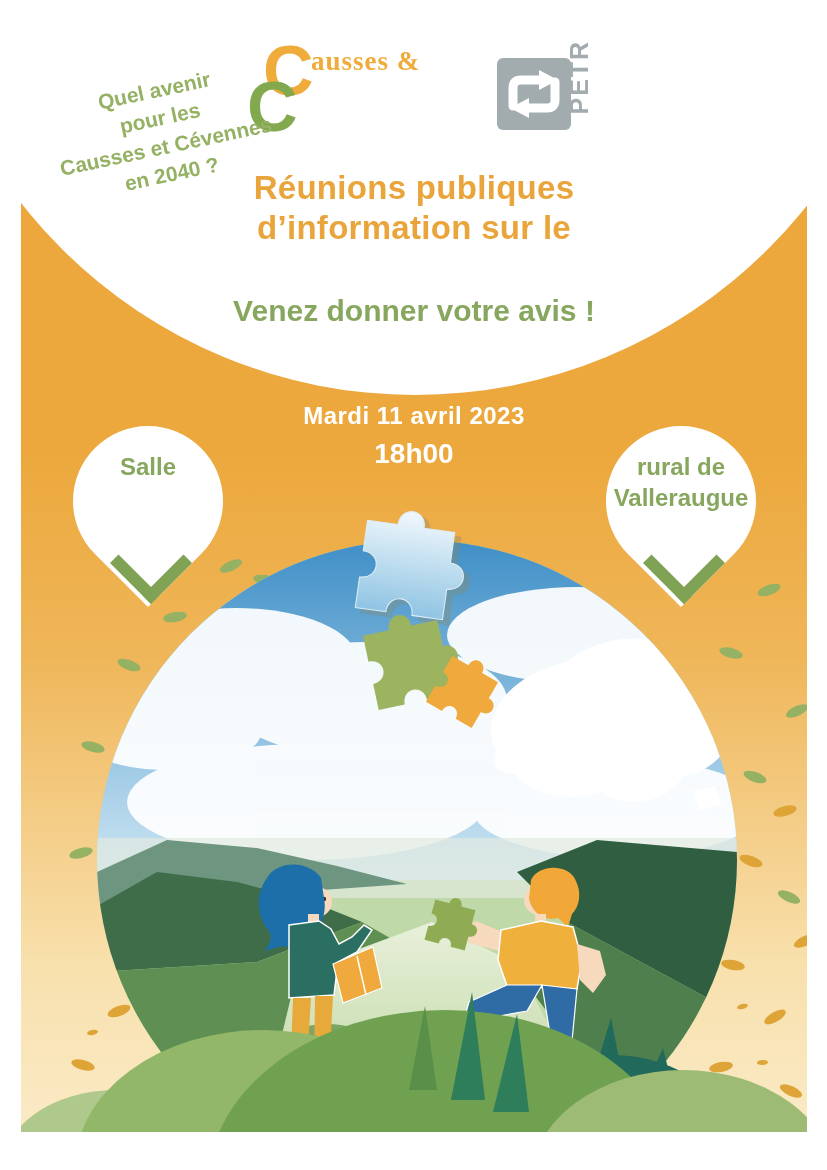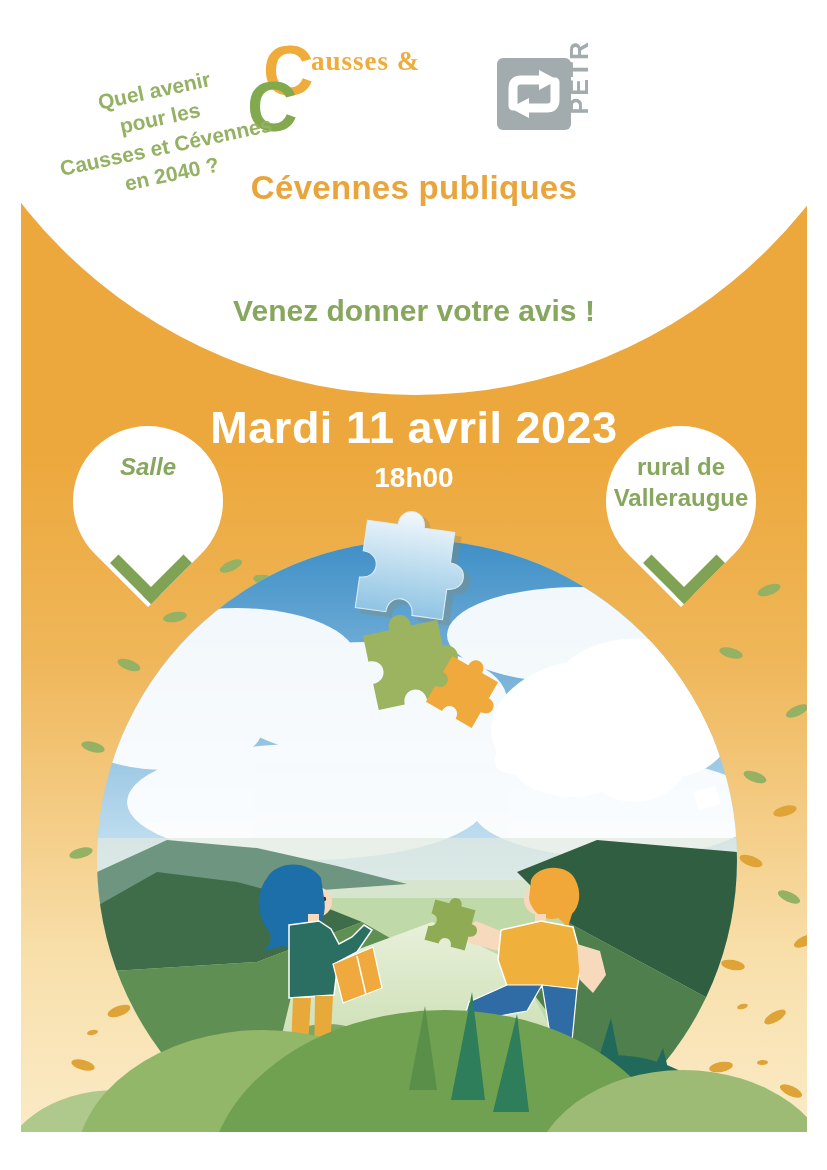--- a/index.html
+++ b/index.html
@@ -36,25 +36,25 @@
   .teaser{position:absolute;z-index:6;left:14px;top:76px;width:256px;text-align:center;
       transform:rotate(-12deg);color:var(--teaser-green,#94B164);
       font-size:21px;font-weight:bold;line-height:1.35;}
 
   .title{position:absolute;z-index:6;left:0;width:786px;top:168px;text-align:center;
       color:var(--orange-text,#E9A53B);font-size:33px;font-weight:bold;line-height:1.2;letter-spacing:.3px;}
   .subtitle{position:absolute;z-index:6;left:0;width:786px;top:294px;text-align:center;
       color:var(--green-text,#8CA96A);font-size:30px;font-weight:bold;}
 
   .date-block{position:absolute;z-index:6;left:0;width:786px;top:402px;text-align:center;color:#ffffff;}
-  .date-line{font-size:45px;font-weight:bold;letter-spacing:.5px;}
+  .date-line{font-size:24px;font-weight:bold;letter-spacing:.5px;}
   .time-line{font-size:28px;font-weight:bold;margin-top:8px;}
 
   .pin-group{position:absolute;z-index:6;width:200px;height:215px;}
-  .pin-group.left{left:27px;top:418px;font-style:italic;}
+  .pin-group.left{left:27px;top:418px;}
   .pin-group.right{left:560px;top:418px;}
   .pin-shape{position:absolute;left:25px;top:8px;width:150px;height:150px;background:#ffffff;
       border-radius:50% 50% 0 50%;transform:rotate(45deg);}
   .pin-text{position:absolute;left:0;right:0;top:34px;text-align:center;
       color:var(--green-text,#87A65E);font-size:24px;font-weight:bold;line-height:1.28;}
   .pin-chevron{position:absolute;left:74px;top:116px;width:46px;height:46px;
       border-left:12px solid var(--chevron-green,#7FA254);
       border-bottom:12px solid var(--chevron-green,#7FA254);transform:rotate(-45deg);}
 </style>
 </head>
@@ -183,21 +183,22 @@
     </div>
 
     <div class="teaser">
       <div>Quel avenir</div>
       <div>pour les</div>
       <div>Causses et Cévennes</div>
       <div>en 2040 ?</div>
     </div>
 
     <div class="title">
-      <div>Cévennes publiques</div>
+      <div>Réunions publiques</div>
+      <div>d’information sur le</div>
     </div>
     <div class="subtitle">Venez donner votre avis !</div>
 
     <div class="date-block">
       <div class="date-line">Mardi 11 avril 2023</div>
       <div class="time-line">18h00</div>
     </div>
 
     <div class="pin-group left">
       <div class="pin-shape"></div>

